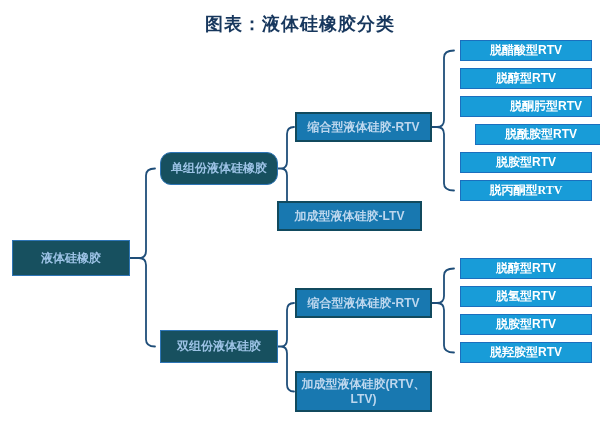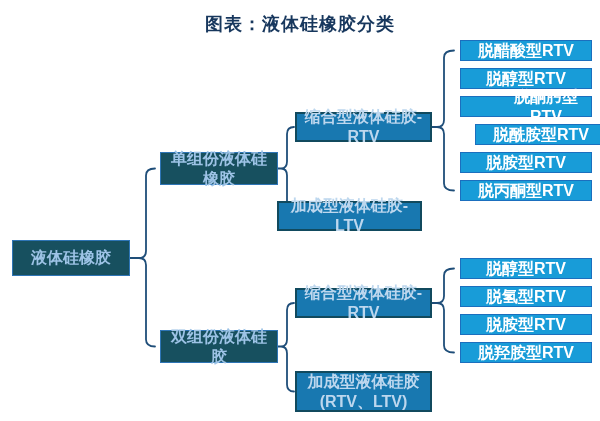--- a/index.html
+++ b/index.html
@@ -20,21 +20,21 @@
     color:var(--title);
   }
   .box{
     position:absolute;
     box-sizing:border-box;
     display:flex;
     align-items:center;
     justify-content:center;
     text-align:center;
     font-weight:bold;
-    font-size:16px;
+    font-size:12px;
     line-height:1.25;
     padding:1px 4px;
   }
   .dark{
     background:var(--dark_box_fill);
     border:1px solid var(--dark_box_border);
     color:var(--dark_box_text);
   }
   .mid{
     background:var(--mid_box_fill);
@@ -69,37 +69,37 @@
   <svg class="connectors" viewBox="0 0 600 421">
       <path d="M 130 258 L 139 258 M 155 168.5 Q 146 168.5 146 175.5 L 146 251 Q 146 258 139 258 Q 146 258 146 265 L 146 339.5 Q 146 346.5 155 346.5"></path>
       <path d="M 278 168.5 L 281 168.5 M 294 127 Q 287 127 287 134 L 287 161.5 Q 287 168.5 281 168.5 Q 287 168.5 287 175.5 L 287 209 Q 287 216 294 216"></path>
       <path d="M 278 346.5 L 281 346.5 M 294 303 Q 287 303 287 310 L 287 339.5 Q 287 346.5 281 346.5 Q 287 346.5 287 353.5 L 287 384.5 Q 287 391.5 294 391.5"></path>
       <path d="M 432 127 L 437 127 M 454 50.5 Q 444 50.5 444 57.5 L 444 120 Q 444 127 437 127 Q 444 127 444 134 L 444 183.5 Q 444 190.5 454 190.5"></path>
       <path d="M 432 303 L 437 303 M 454 268.5 Q 444 268.5 444 275.5 L 444 296 Q 444 303 437 303 Q 444 303 444 310 L 444 345.5 Q 444 352.5 454 352.5"></path>
     </svg>
 
   <div class="box dark" style="left:12px;top:240px;width:118px;height:36px;">液体硅橡胶</div>
 
-  <div class="box dark" style="left:160px;top:152px;width:118px;height:33px;">单组份液体硅橡胶</div>
+  <div class="box dark" style="left:160px;top:152px;width:118px;height:33px;border-radius:11px;">单组份液体硅橡胶</div>
 
   <div class="box dark" style="left:160px;top:330px;width:118px;height:33px;">双组份液体硅胶</div>
 
   <div class="box mid" style="left:295px;top:112px;width:137px;height:30px;">缩合型液体硅胶-RTV</div>
 
   <div class="box mid" style="left:277px;top:201px;width:145px;height:30px;">加成型液体硅胶-LTV</div>
 
   <div class="box mid" style="left:295px;top:288px;width:137px;height:30px;">缩合型液体硅胶-RTV</div>
 
   <div class="box mid" style="left:295px;top:371px;width:137px;height:41px;">加成型液体硅胶(RTV、LTV)</div>
 
   <div class="box leaf" style="top:40px;">脱醋酸型RTV</div>
   <div class="box leaf" style="top:68px;">脱醇型RTV</div>
   <div class="box leaf" style="top:96px;padding-left:44px;">脱酮肟型RTV</div>
   <div class="box leaf" style="top:124px;margin-left:15px;">脱酰胺型RTV</div>
   <div class="box leaf" style="top:152px;">脱胺型RTV</div>
-  <div class="box leaf" style="top:180px;">脱丙酮型RTV</div>
+  <div class="box leaf" style="top:180px;font-family:Liberation Serif, serif;">脱丙酮型RTV</div>
 
   <div class="box leaf" style="top:258px;">脱醇型RTV</div>
   <div class="box leaf" style="top:286px;">脱氢型RTV</div>
   <div class="box leaf" style="top:314px;">脱胺型RTV</div>
   <div class="box leaf" style="top:342px;text-align:right;">脱羟胺型RTV</div>
 
 </div>
 
 </body></html>

